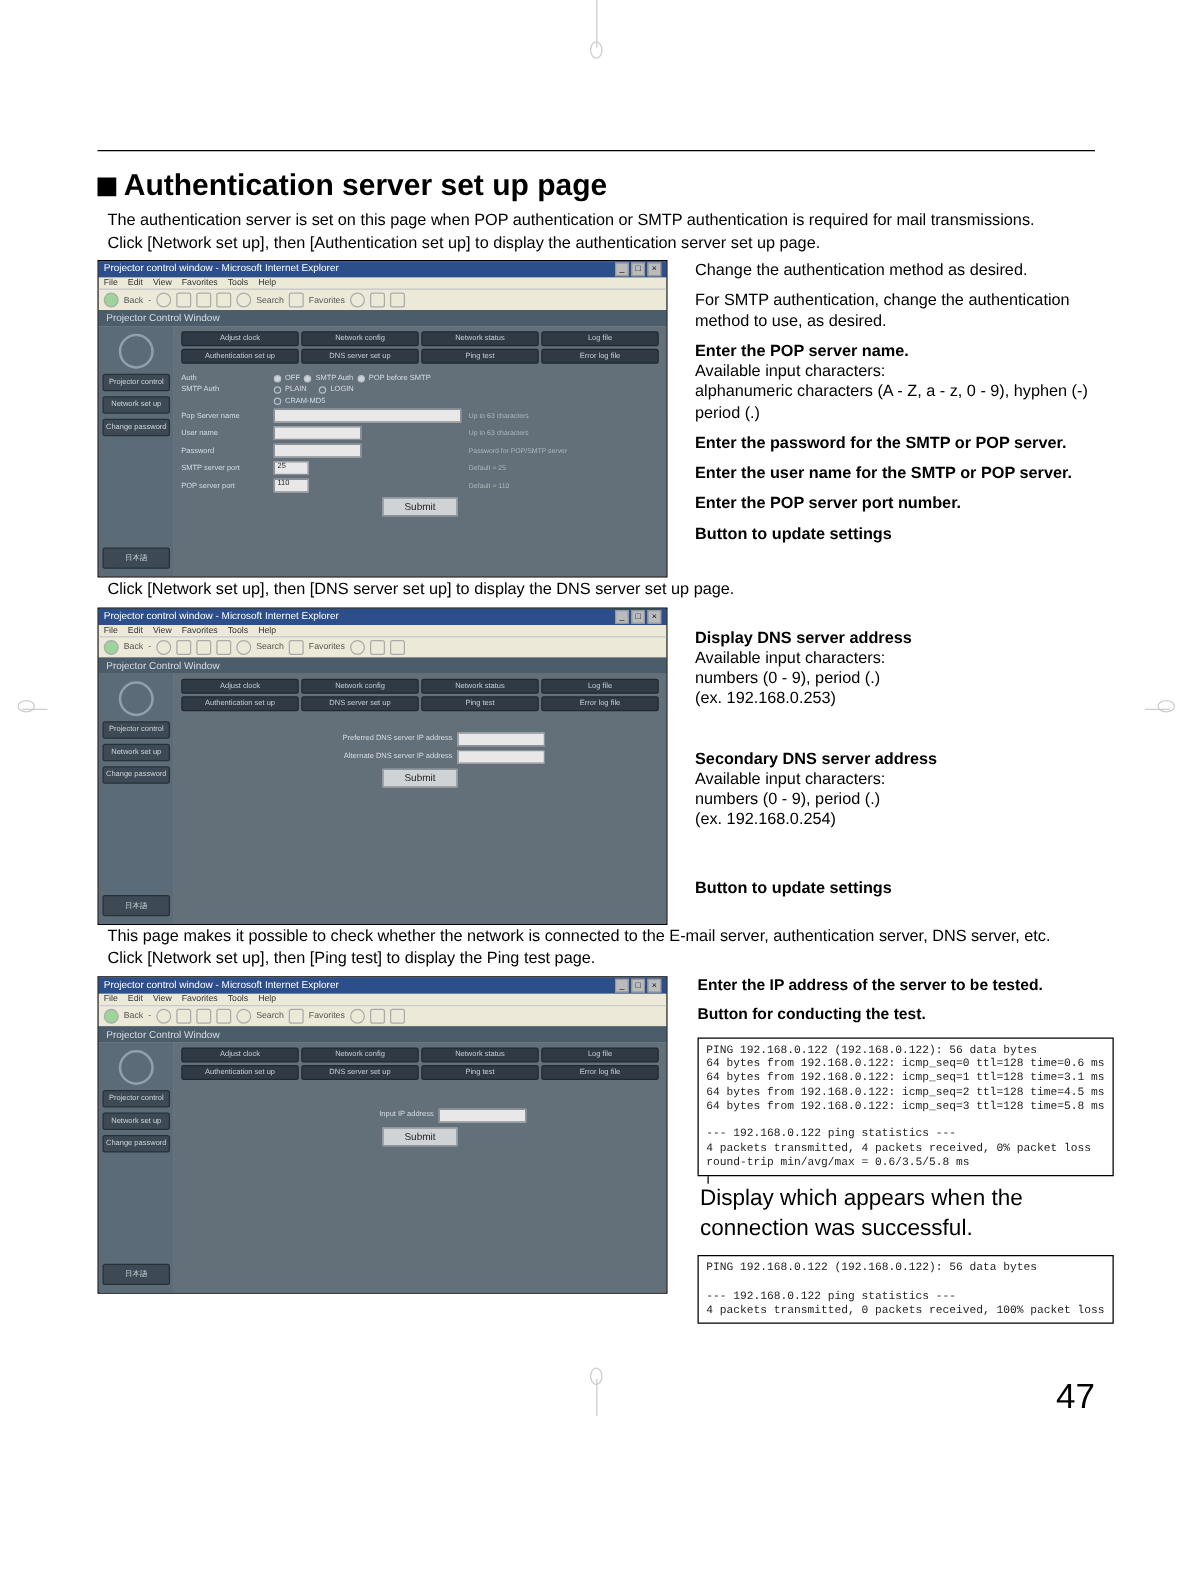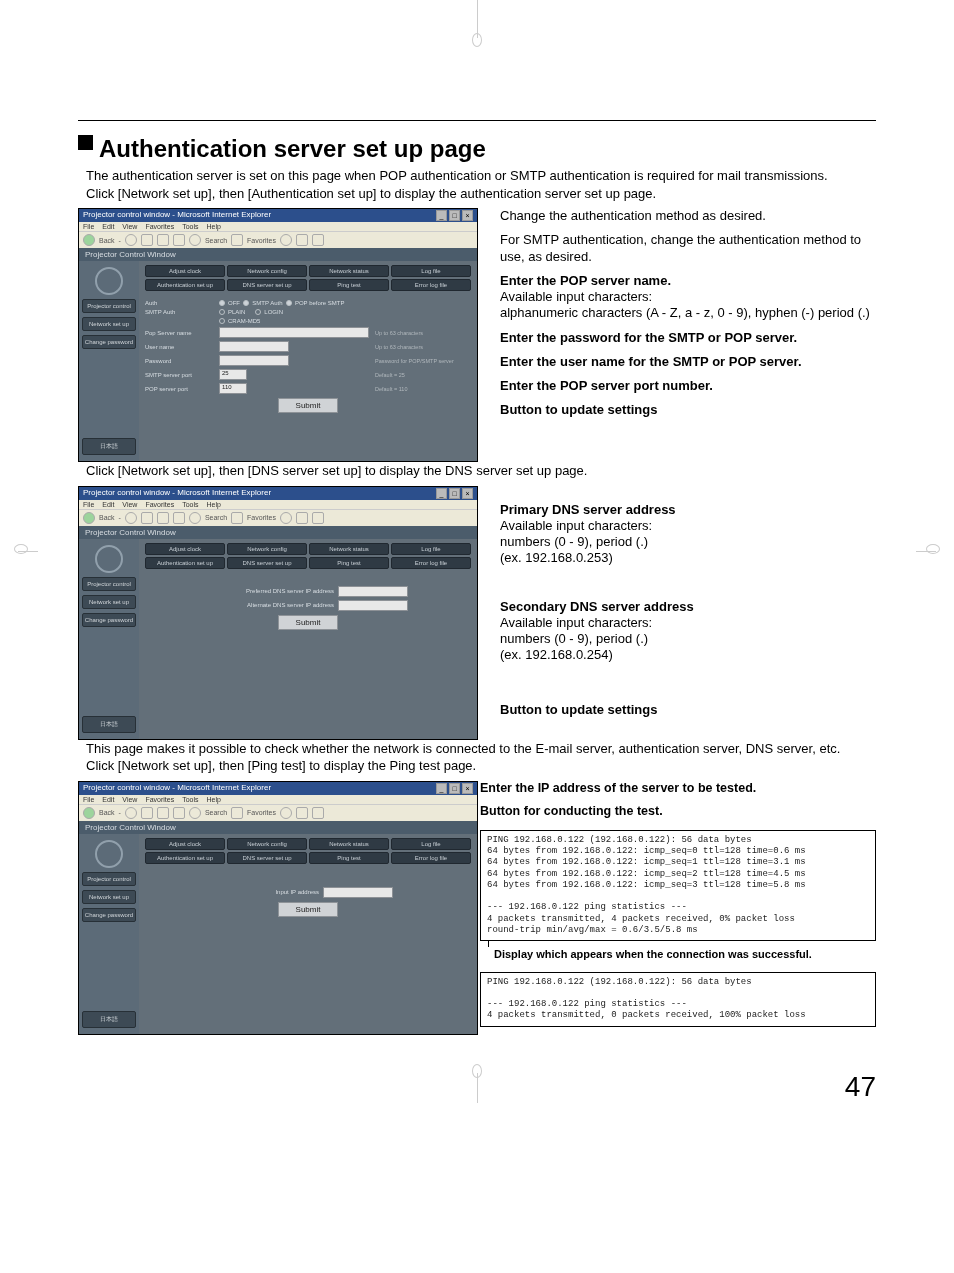--- a/index.html
+++ b/index.html
@@ -8,26 +8,26 @@
   .crop.top{left:50%;top:0;width:1px;height:38px;border:none;border-left:1px solid #ccc}
   .crop.bottom{left:50%;bottom:0;width:1px;height:30px;border:none;border-left:1px solid #ccc}
   .crop.left{left:18px;top:50%;width:20px;height:1px;border:none;border-top:1px solid #ccc}
   .crop.right{right:18px;top:50%;width:20px;height:1px;border:none;border-top:1px solid #ccc}
   .crop-circ{position:absolute;width:10px;height:14px;border:1px solid #ccc;border-radius:50%/50%}
   .crop-circ.t{left:calc(50% - 5px);top:33px}
   .crop-circ.b{left:calc(50% - 5px);bottom:25px}
   .crop-circ.l{left:14px;top:calc(50% - 7px);width:14px;height:10px}
   .crop-circ.r{right:14px;top:calc(50% - 7px);width:14px;height:10px}
   .pagebox{border-top:1.5px solid #000;margin:120px 78px 0 78px;padding-bottom:20px}
-  .sect-h{display:flex;align-items:flex-start;margin-top:14px;margin-bottom:4px}
+  .sect-h{display:flex;align-items:center;margin-top:14px;margin-bottom:4px}
   .sq{width:15px;height:15px;background:#000;margin-right:6px;flex:none}
   .sect-h h2{font-size:24px;font-weight:bold}
   .intro{font-size:13px;margin-left:8px;line-height:1.35}
   .row{display:flex;align-items:flex-start;margin-top:6px}
-  .shot{width:400px;flex:none;border:1px solid #000;background:linear-gradient(#9da2a8,#84898f);font-size:7px;color:#d8dde2;position:relative}
+  .shot{width:456px;flex:none;border:1px solid #000;background:linear-gradient(#9da2a8,#84898f);font-size:7px;color:#d8dde2;position:relative}
   .winbar{background:#2c4f8c;color:#fff;padding:1px 4px;font-size:8px;display:flex;justify-content:space-between}
   .winbar .x{display:flex;gap:2px}
   .winbar .x span{width:11px;height:11px;border:1px solid #999;background:#bbb;font-size:7px;text-align:center;line-height:10px;color:#000}
   .menubar{background:#ece9d8;color:#333;padding:1px 4px;font-size:7px;display:flex;gap:8px}
   .toolbar{background:#ece9d8;color:#555;padding:2px 4px;font-size:7px;display:flex;gap:4px;align-items:center;border-top:1px solid #ccc}
   .tbicon{width:12px;height:12px;border:1px solid #aaa;border-radius:2px}
   .pcwlabel{background:#4b5c6b;padding:2px 6px;font-size:8px}
   .ui-body{display:flex;min-height:200px}
   .ui-side{width:60px;background:#5c6b78;display:flex;flex-direction:column;gap:4px;padding:6px 3px;font-size:6px;text-align:center}
   .side-btn{background:#3d4a55;border:1px solid #273037;border-radius:2px;padding:3px 1px;color:#cfd4d8}
@@ -41,21 +41,21 @@
   .fradio{width:6px;height:6px;border:1px solid #b8bfc4;border-radius:50%;margin-right:3px;display:inline-block;vertical-align:middle}
   .fradio.on{background:#cdd3d8}
   .fnote{flex:1;text-align:left;font-size:5.5px;color:#b0b7bc;padding-left:6px}
   .subbtn{background:#d0d3d6;color:#222;border:1px solid #8e9398;padding:2px 16px;font-size:8px;margin:4px auto 0;display:block;width:60px;text-align:center}
   .callouts{flex:1;font-size:13px;padding-left:22px;position:relative}
   .co{margin-bottom:8px;line-height:1.25}
   .co.b{font-weight:bold}
   .co .bfirst{font-weight:bold}
   .pageno{font-size:28px;text-align:right;margin:16px 78px 0 0}
   .terminal{border:1px solid #000;background:#fff;font-family:"Courier New",monospace;font-size:9px;padding:4px 6px;line-height:1.25;white-space:pre;margin-bottom:6px;overflow:hidden;color:#222}
-  .termlabel{font-size:11px;font-weight:bold;margin:2px 0 10px 14px;line-height:1.3}
+  .termlabel{font-size:18px;font-weight:normal;margin:2px 0 10px 2px;line-height:1.3}
   .term-wrap{position:relative}
   .term-wrap::before{content:"";position:absolute;left:8px;top:-6px;width:0;height:6px;border-left:1px solid #000}
 </style>
 </head>
 <body>
 
 <div class="crop top"></div>
 <div class="crop bottom"></div>
 <div class="crop left"></div>
 <div class="crop right"></div>
@@ -261,21 +261,21 @@
               <span class="finput" style="width:70px"></span>
             </div>
           <div class="subbtn">Submit</div>
           <div style="height:90px"></div>
         </div>
       </div>
     </div>
     <div class="callouts">
       <div style="height:16px"></div>
       <div class="co">
-        <span class="bfirst">Primary DNS server address</span><br>
+        <span class="bfirst">Display DNS server address</span><br>
         <span>Available input characters:</span><br>
         <span>numbers (0 - 9), period (.)</span><br>
         <span>(ex. 192.168.0.253)</span>
       </div>
       <div style="height:24px"></div>
       <div class="co">
         <span class="bfirst">Secondary DNS server address</span><br>
         <span>Available input characters:</span><br>
         <span>numbers (0 - 9), period (.)</span><br>
         <span>(ex. 192.168.0.254)</span>
@@ -348,21 +348,21 @@
           <div style="height:20px"></div>
           <div class="frow" style="justify-content:center">
               <span style="text-align:right;width:100px;padding-right:4px">Input IP address</span>
               <span class="finput" style="width:70px"></span>
             </div>
           <div class="subbtn">Submit</div>
           <div style="height:100px"></div>
         </div>
       </div>
     </div>
-    <div class="callouts" style="padding-left:2px">
+    <div class="callouts" style="padding-left:24px">
       <div class="co b" style="font-size:12.5px">Enter the IP address of the server to be tested.</div>
       <div class="co b" style="font-size:12.5px;margin-bottom:10px">Button for conducting the test.</div>
       <div class="terminal">PING 192.168.0.122 (192.168.0.122): 56 data bytes
 64 bytes from 192.168.0.122: icmp_seq=0 ttl=128 time=0.6 ms
 64 bytes from 192.168.0.122: icmp_seq=1 ttl=128 time=3.1 ms
 64 bytes from 192.168.0.122: icmp_seq=2 ttl=128 time=4.5 ms
 64 bytes from 192.168.0.122: icmp_seq=3 ttl=128 time=5.8 ms
 
 --- 192.168.0.122 ping statistics ---
 4 packets transmitted, 4 packets received, 0% packet loss

